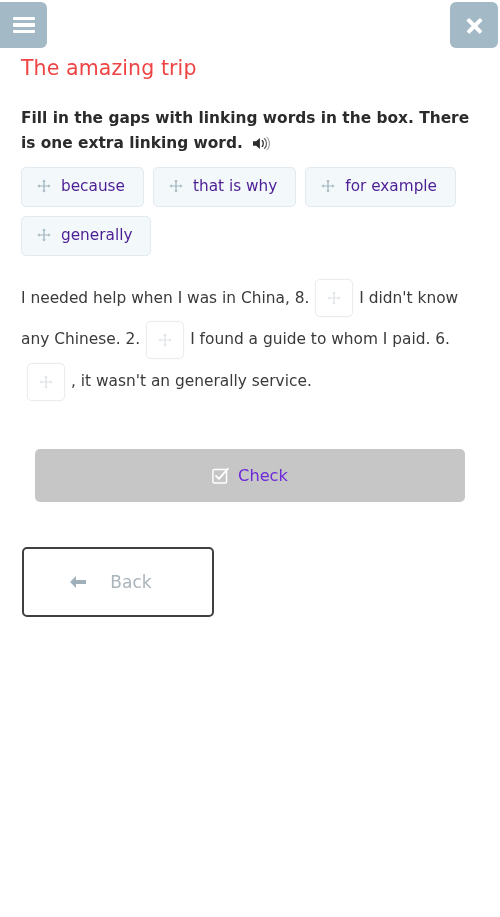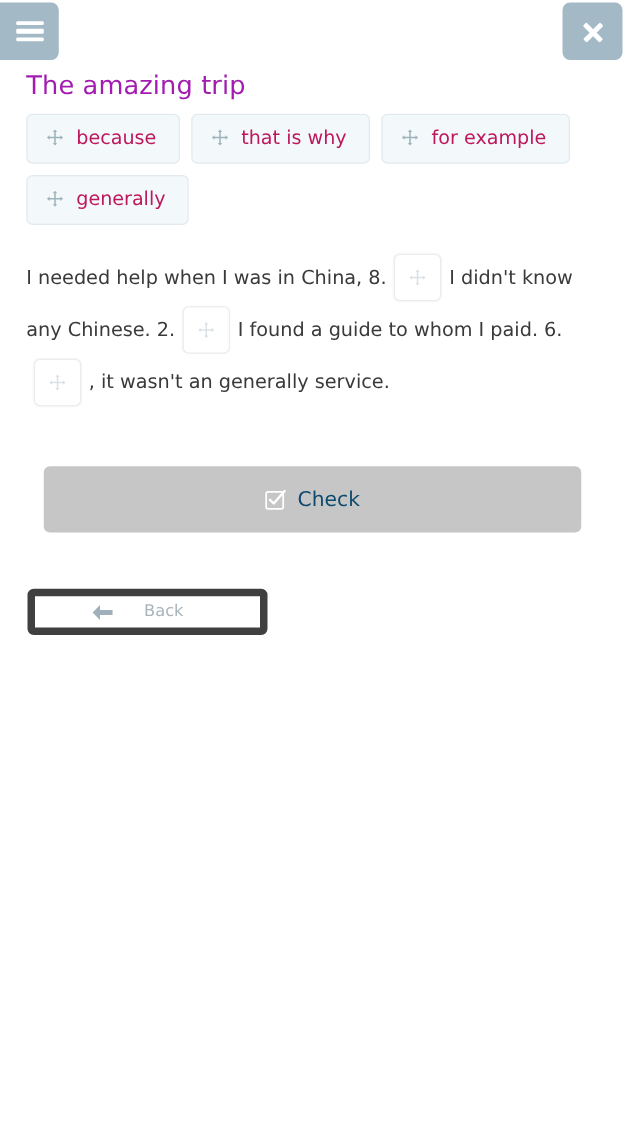--- a/index.html
+++ b/index.html
@@ -36,21 +36,21 @@
   }
   .close-x { position: relative; width: 19px; height: 19px; }
   .close-x i { position: absolute; left: 0; top: 8px; width: 19px; height: 3.6px; background:#fff; border-radius: 1px; }
   .close-x i:first-child { transform: rotate(45deg); }
   .close-x i:last-child  { transform: rotate(-45deg); }
 
   
   .title {
     margin: 8px 0 0 21px;
     font-size: 20.5px;
-    color: #a21caf;
+    color: #ef4444;
     font-weight: 400;
     letter-spacing: 0.1px;
   }
 
   
   .instr {
     margin: 26px 21px 0 21px;
     font-size: 15.4px;
     font-weight: bold;
     color: #2b2b2b;
@@ -71,21 +71,21 @@
     display: flex; flex-wrap: wrap;
     gap: 9px 9px;
     width: 450px;
   }
   .chip {
     background: #f3f8fa;
     border: 1px solid #e2eaef;
     border-radius: 5px;
     padding: 10px 18px 11px 15px;
     font-size: 15.3px;
-    color: #be185d;
+    color: #4c1d95;
     display: inline-flex; align-items: center;
     gap: 10px;
     cursor: move;
     line-height: 1.1;
   }
   .mv { width: 14px; height: 14px; flex: 0 0 auto; display:block; }
 
   
   .body-text {
     margin: 22px 21px 0 21px;
@@ -113,37 +113,37 @@
     opacity: 0.55;
   }
 
   
   .check-btn {
     display: block;
     margin: 46px auto 0 auto;
     width: 430px; height: 53px;
     background: #c6c6c6;
     border: none; border-radius: 5px;
-    color: #0c4a6e;
+    color: #6d28d9;
     font-size: 16.2px;
     font-family: "DejaVu Sans", sans-serif;
     cursor: pointer;
     display: flex; align-items: center; justify-content: center; gap: 9px;
   }
   .chk-icon { width: 17px; height: 17px; display:block; }
 
   .back-btn {
     display: flex; align-items: center;
     margin: 45px 0 0 22px;
-    width: 192px; height: 37px;
+    width: 192px; height: 70px;
     background: #ffffff;
-    border: 6px solid #404040;
+    border: 2px solid #404040;
     border-radius: 5px;
     color: #a9b4bb;
-    font-size: 13px;
+    font-size: 17px;
     font-family: "DejaVu Sans", sans-serif;
     cursor: pointer;
     position: relative;
     padding: 0;
   }
   .back-arrow { position: absolute; left: 44px; top: 50%; transform: translateY(-50%); width: 19px; height: 16px; }
   .back-label { position: absolute; left: 0; right: 0; text-align: center; padding-left: 26px; }
 </style>
 </head>
 <body>
@@ -161,20 +161,28 @@
     <button class="close-btn">
       <span class="close-x">
         <i></i>
           <i></i>
       </span>
     </button>
   </div>
 
   <h1 class="title">The amazing trip</h1>
 
+  <p class="instr">
+    <span>Fill in the gaps with linking words in the box. There is one extra linking word.</span><span class="speaker"><svg viewBox="0 0 18 15" width="18" height="15" aria-hidden="true">
+          <path d="M1 5.2h3.1L7.9 1.9v11.2L4.1 9.8H1z" fill="#2b2b2b"></path>
+          <path d="M10.2 4.6c1.4 1.1 1.4 4.7 0 5.8" stroke="#2b2b2b" stroke-width="1.3" fill="none" stroke-linecap="round"></path>
+          <path d="M12.6 2.7c2.5 2 2.5 7.6 0 9.6" stroke="#2b2b2b" stroke-width="1.15" fill="none" stroke-linecap="round" opacity="0.8"></path>
+          <path d="M14.9 1.1c3.4 2.9 3.4 10.8 0 12.8" stroke="#2b2b2b" stroke-width="1" fill="none" stroke-linecap="round" opacity="0.55"></path>
+        </svg></span>
+  </p>
 
   <div class="chips">
 
     <div class="chip">
       <svg class="mv" viewBox="0 0 16 16">
           <path d="M8 0.6 10 3H8.7v4.3H13V6l2.4 2L13 10V8.7H8.7V13H10l-2 2.4L6 13h1.3V8.7H3V10L0.6 8 3 6v1.3h4.3V3H6z" fill="#9fb3bd"></path>
         </svg>
       <span>because</span>
     </div>
 

